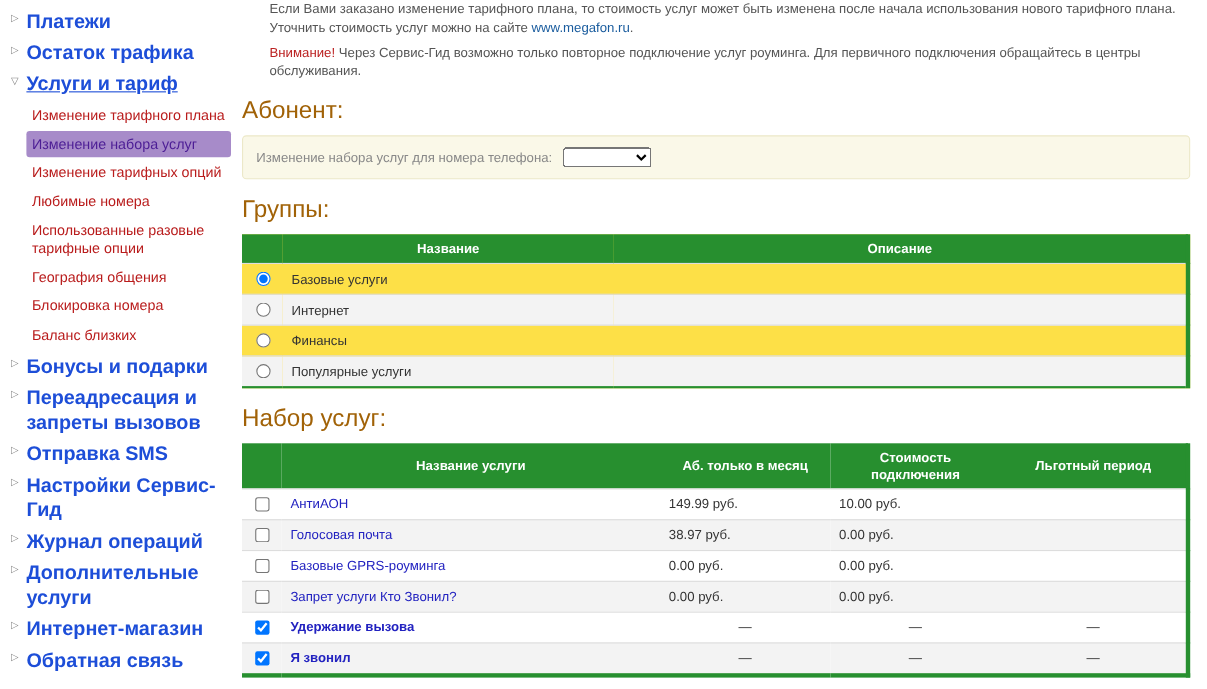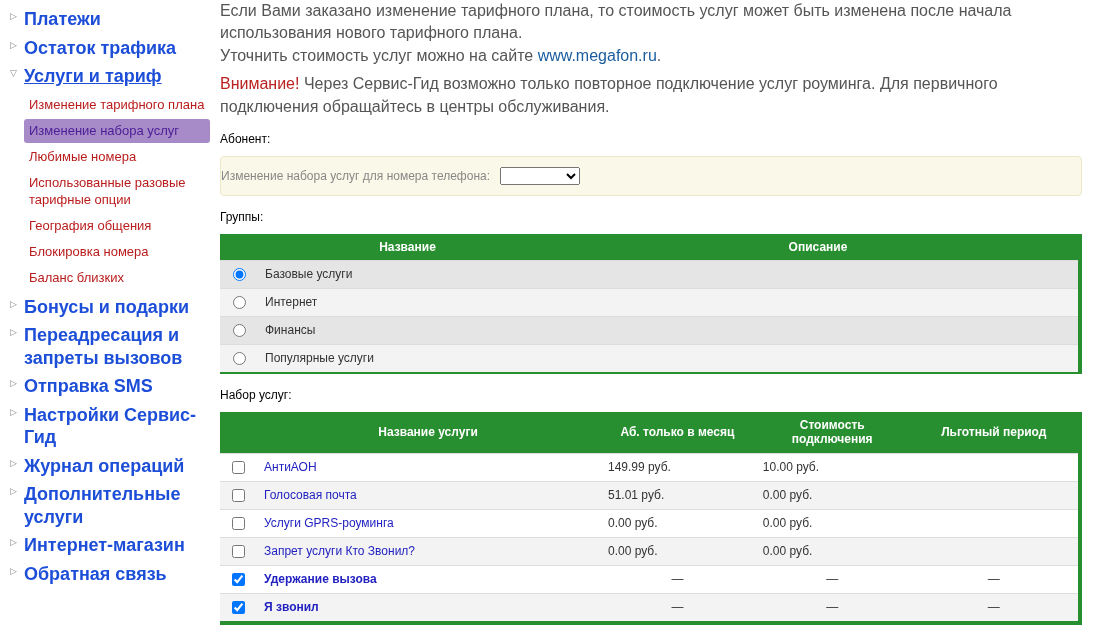--- a/index.html
+++ b/index.html
@@ -54,52 +54,53 @@
     color: #4c1d95;
     border-radius: 3px;
   }
   .nav-underline { text-decoration: underline; }
 
   .main {
     flex: 1;
     padding: 0 15px 15px 10px;
   }
   .intro-text {
-    font-size: 16px;
+    font-size: 12px;
     color: #555;
     line-height: 1.4;
     margin-bottom: 6px;
+    margin-left: 25px;
   }
   .intro-text a { color: #1a5c9e; text-decoration: none; }
   .warn-label { color: #b22; }
   .section-title {
-    font-size: 12px;
-    color: #000000;
+    font-size: 22px;
+    color: #a16207;
     margin: 14px 0 10px 0;
     font-weight: normal;
   }
   .filter-bar {
     background: #faf8e8;
     border: 1px solid #ece8c8;
     border-radius: 4px;
-    padding: 10px 0;
+    padding: 10px 12px;
     font-size: 12px;
     color: #888;
     display: flex;
     align-items: center;
     gap: 10px;
   }
   .filter-bar select {
     min-width: 80px;
     font-size: 12px;
   }
   .tbl-groups {
     width: 100%;
     border-collapse: collapse;
-    background: #e5e5e5;
+    background: #fde047;
     border-right: 4px solid #278f2f;
     border-bottom: 2px solid #278f2f;
   }
   .tbl-groups thead th {
     background: #278f2f;
     color: #fff;
     font-weight: bold;
     font-size: 12px;
     padding: 6px 8px;
     text-align: center;
@@ -155,20 +156,21 @@
         <span class="nav-arrow">▷</span>
         <span class="nav-label">Остаток трафика</span>
       </div>
       <div class="nav-item">
         <span class="nav-arrow">▽</span>
         <span class="nav-label nav-underline">Услуги и тариф</span>
       </div>
       <div class="nav-sub">
         <div class="nav-sub-item">Изменение тарифного плана</div>
         <div class="nav-sub-item active">Изменение набора услуг</div>
+        <div class="nav-sub-item">Изменение тарифных опций</div>
         <div class="nav-sub-item">Любимые номера</div>
         <div class="nav-sub-item">Использованные разовые тарифные опции</div>
         <div class="nav-sub-item">География общения</div>
         <div class="nav-sub-item">Блокировка номера</div>
         <div class="nav-sub-item">Баланс близких</div>
       </div>
       <div class="nav-item">
         <span class="nav-arrow">▷</span>
         <span class="nav-label">Бонусы и подарки</span>
       </div>
@@ -269,27 +271,27 @@
           <tr>
             <td class="chk-col"><input type="checkbox" style=""></td>
             <td><a href="#" class="svc-link">АнтиАОН</a></td>
             <td class="num-col">149.99 руб.</td>
             <td class="num-col">10.00 руб.</td>
             <td class="dash-col"></td>
           </tr>
           <tr class="alt">
             <td class="chk-col"><input type="checkbox" style=""></td>
             <td><a href="#" class="svc-link">Голосовая почта</a></td>
-            <td class="num-col">51.01 руб.</td>
+            <td class="num-col">38.97 руб.</td>
             <td class="num-col">0.00 руб.</td>
             <td class="dash-col"></td>
           </tr>
           <tr>
             <td class="chk-col"><input type="checkbox" style=""></td>
-            <td><a href="#" class="svc-link">Услуги GPRS-роуминга</a></td>
+            <td><a href="#" class="svc-link">Базовые GPRS-роуминга</a></td>
             <td class="num-col">0.00 руб.</td>
             <td class="num-col">0.00 руб.</td>
             <td class="dash-col"></td>
           </tr>
           <tr class="alt">
             <td class="chk-col"><input type="checkbox" style=""></td>
             <td><a href="#" class="svc-link">Запрет услуги Кто Звонил?</a></td>
             <td class="num-col">0.00 руб.</td>
             <td class="num-col">0.00 руб.</td>
             <td class="dash-col"></td>

